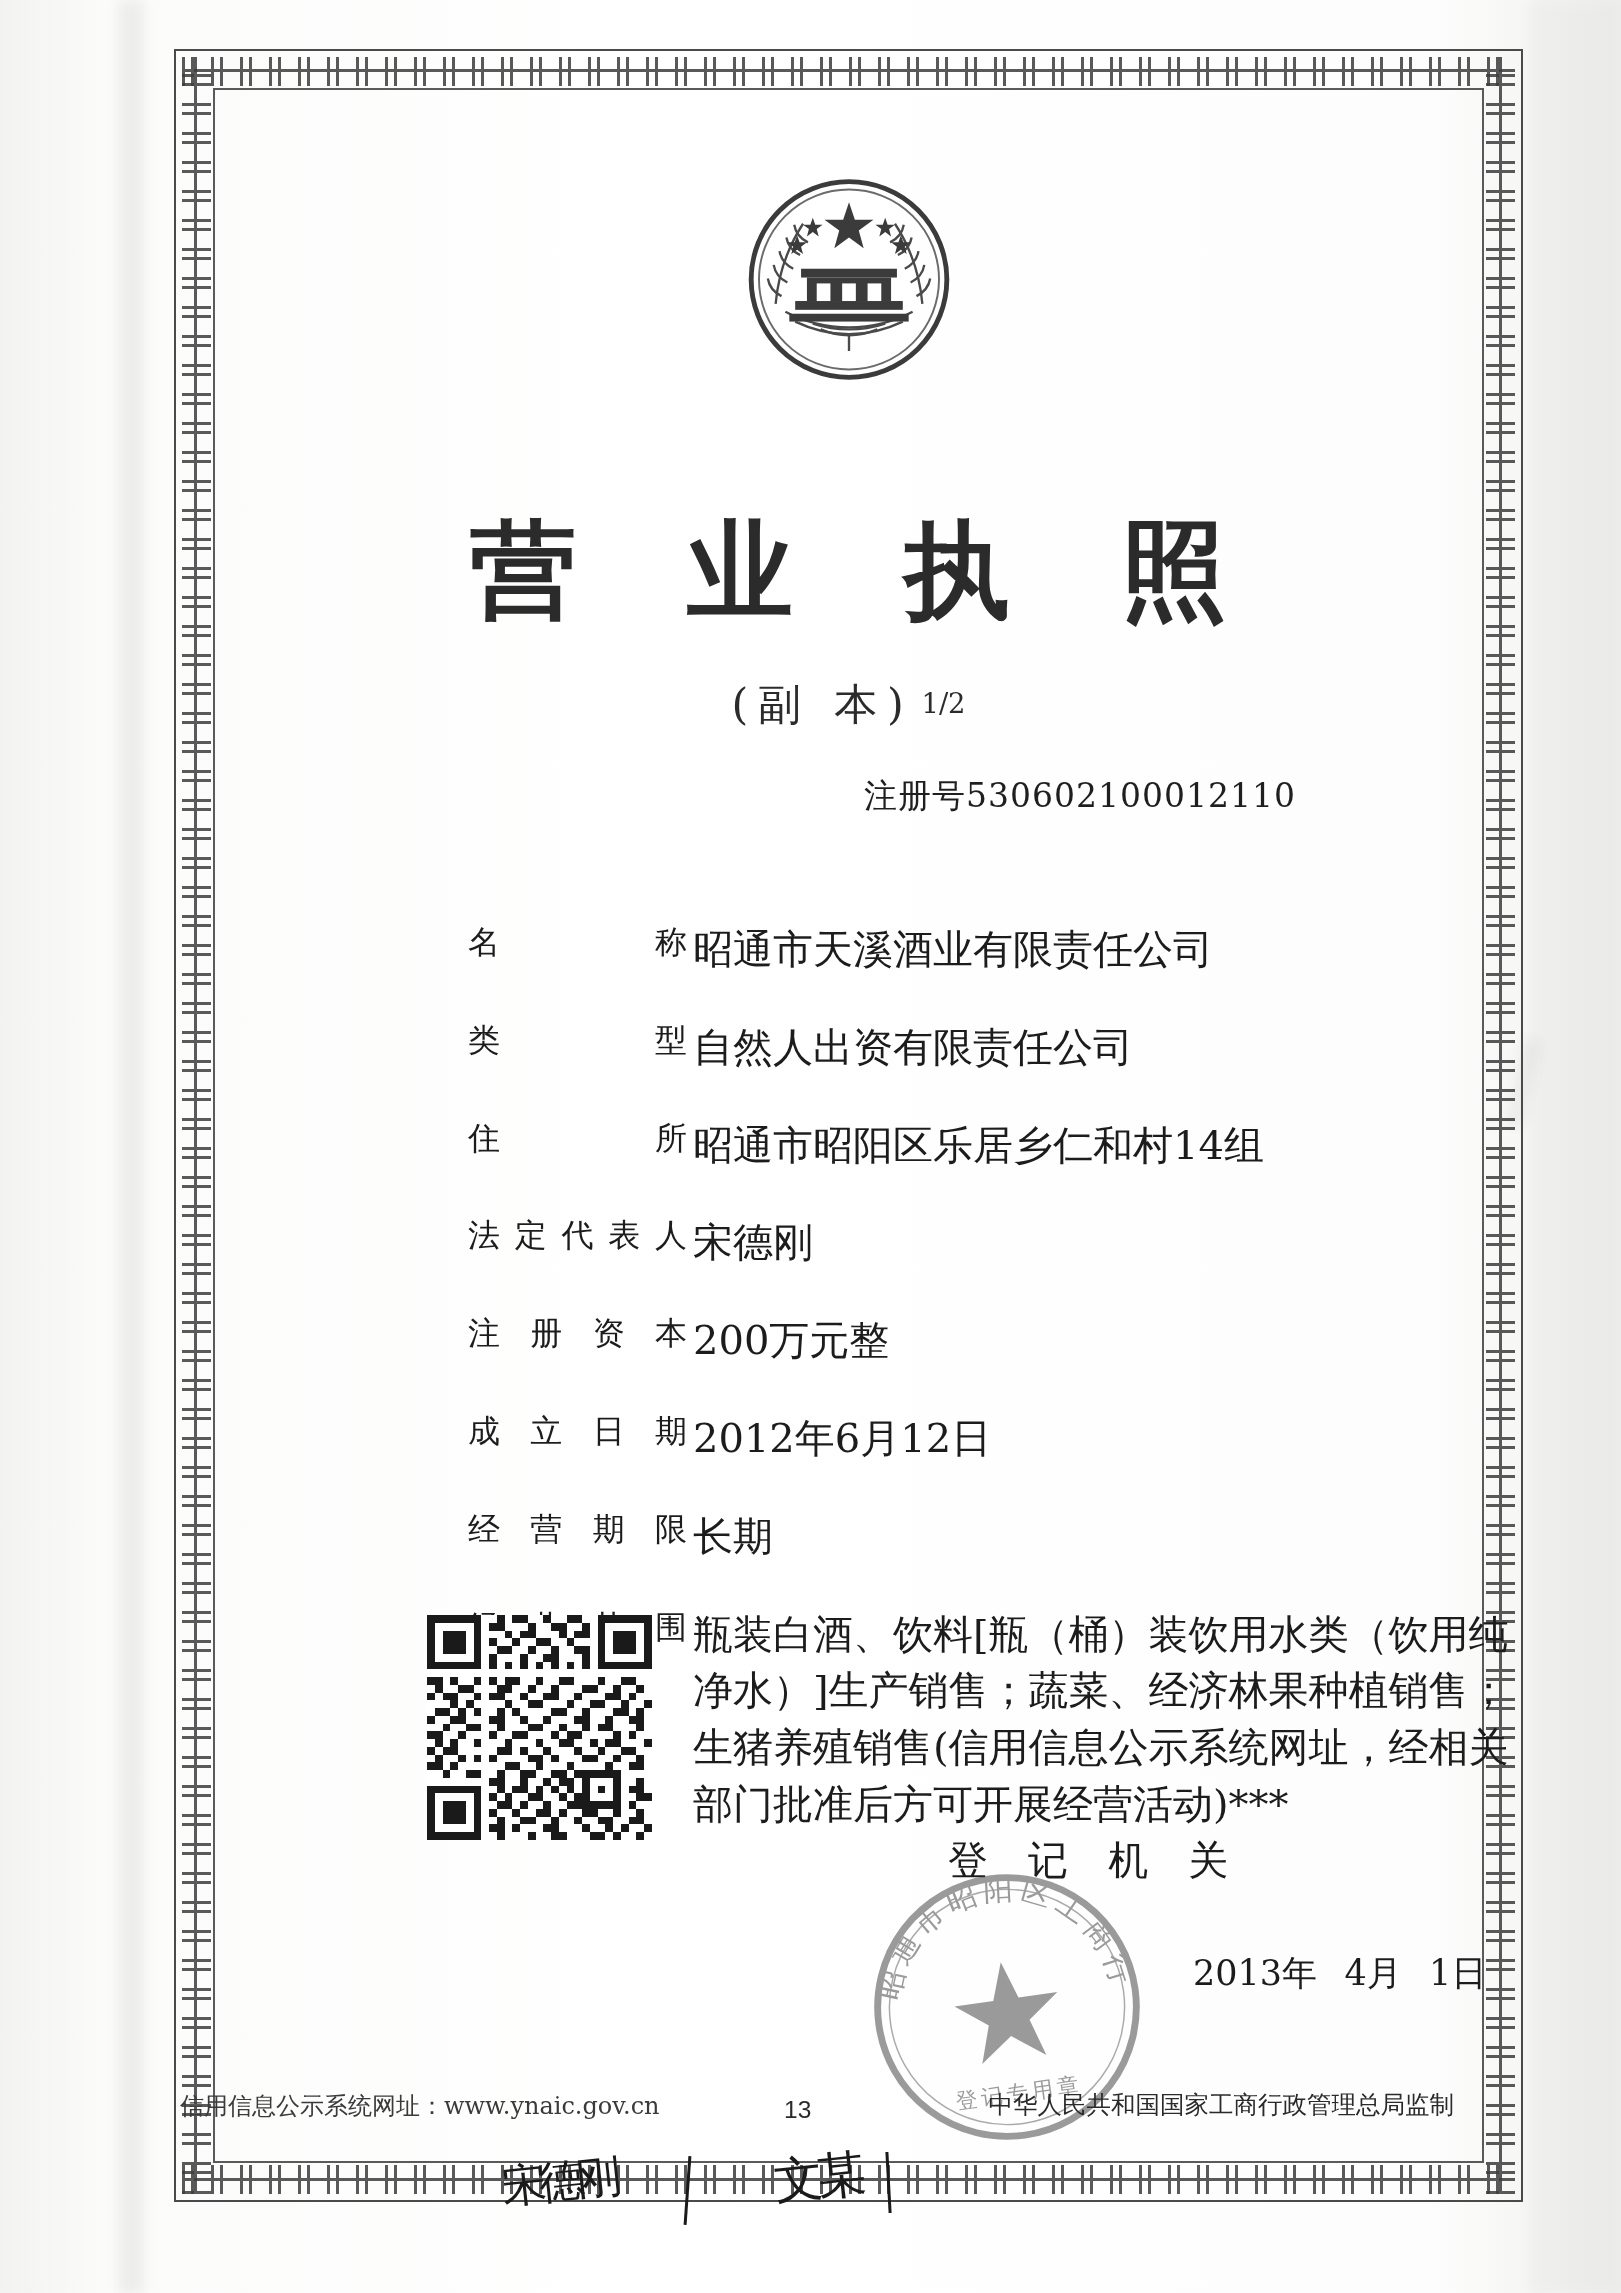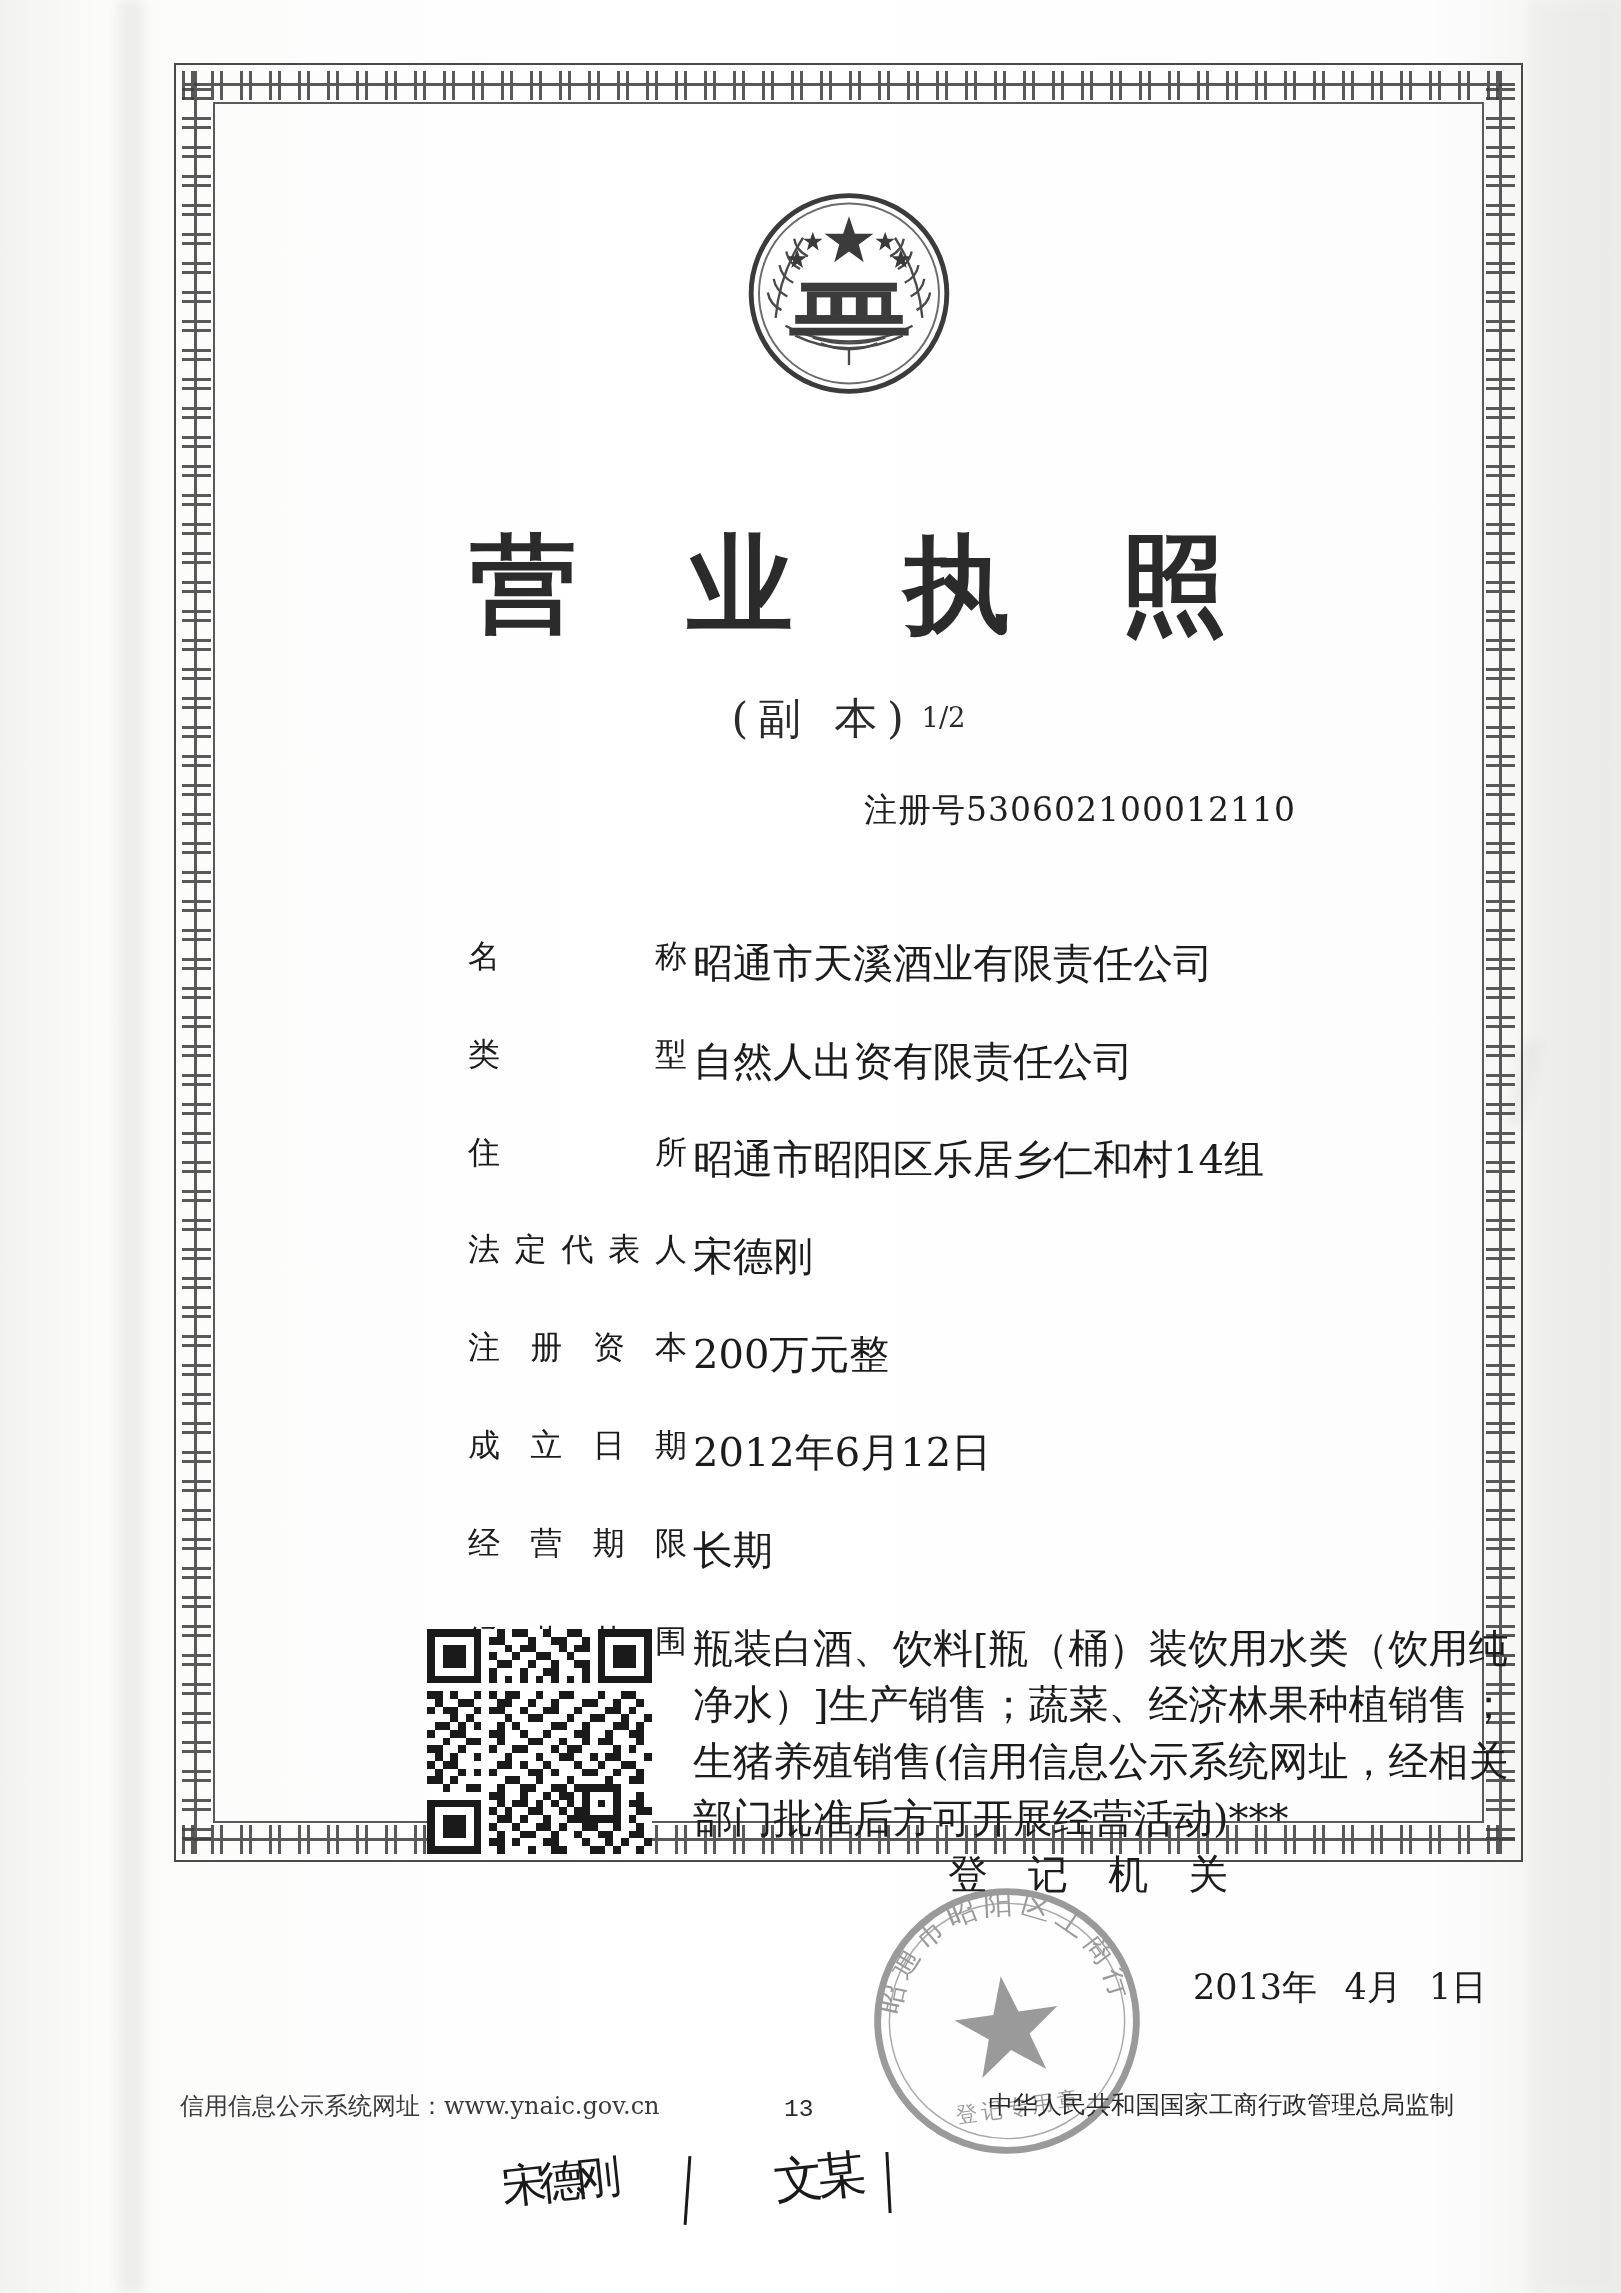--- a/index.html
+++ b/index.html
@@ -28,23 +28,23 @@
     position: absolute;
     background: rgba(120,120,120,0.10);
     filter: blur(5.9px);
     pointer-events: none;
   }
 
   
   #cert {
     position: absolute;
     left: 174px;
-    top: 63px;
+    top: 49px;
     width: 1349px;
-    height: 1799px;
+    height: 2153px;
   }
   .frame-outer {
     position: absolute;
     inset: 0;
     border: 2.9px solid #4a4a4a;
   }
   .frame-inner {
     position: absolute;
     left: 39px;
     top: 39px;
@@ -229,21 +229,21 @@
     left: 180px;
     top: 2090px;
     font-family: "DejaVu Serif", "Liberation Serif", serif;
     font-size: 24px;
     color: #3a3a3a;
   }
   #footer-center {
     position: absolute;
     left: 784px;
     top: 2096px;
-    font-family: Liberation Mono, monospace;
+    font-family: Liberation Sans, sans-serif;
     font-size: 24.5px;
     color: #2a2a2a;
   }
   #footer-right {
     position: absolute;
     right: 167px;
     top: 2088px;
     font-family: Liberation Serif, serif;
     font-size: 24.5px;
     color: #2a2a2a;

